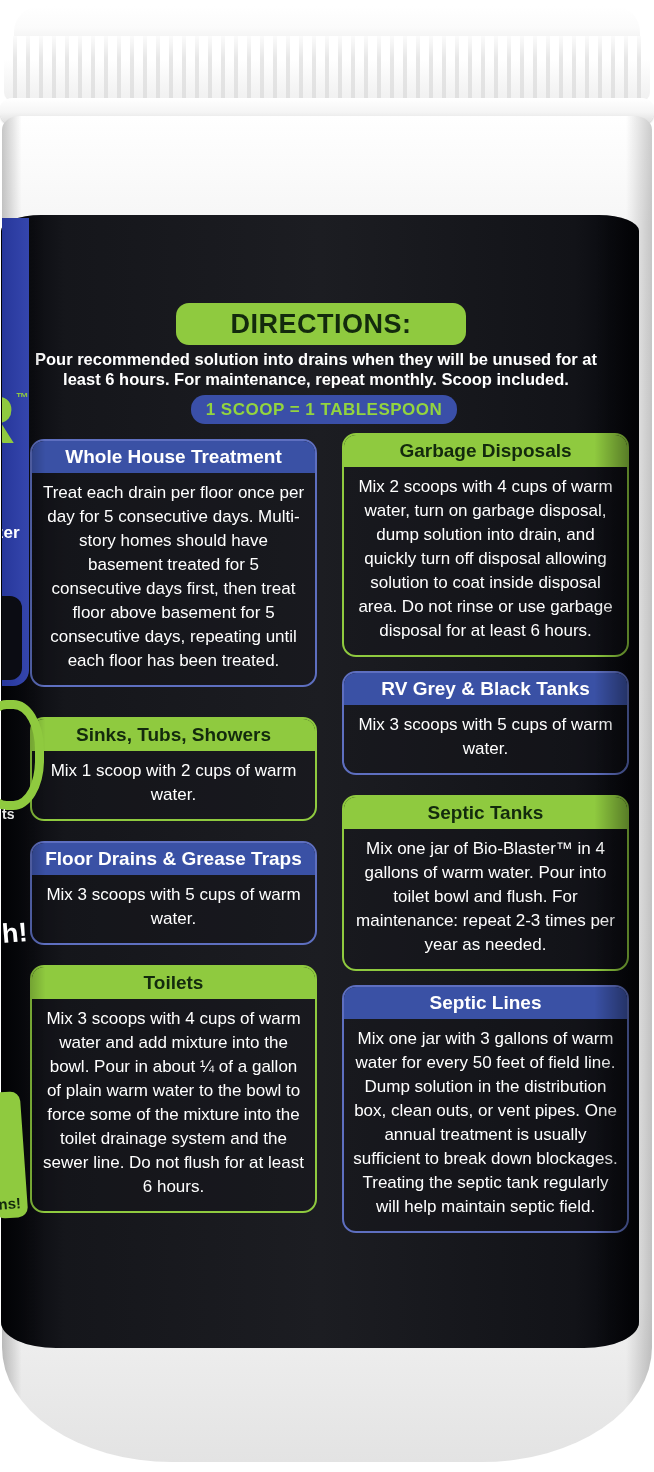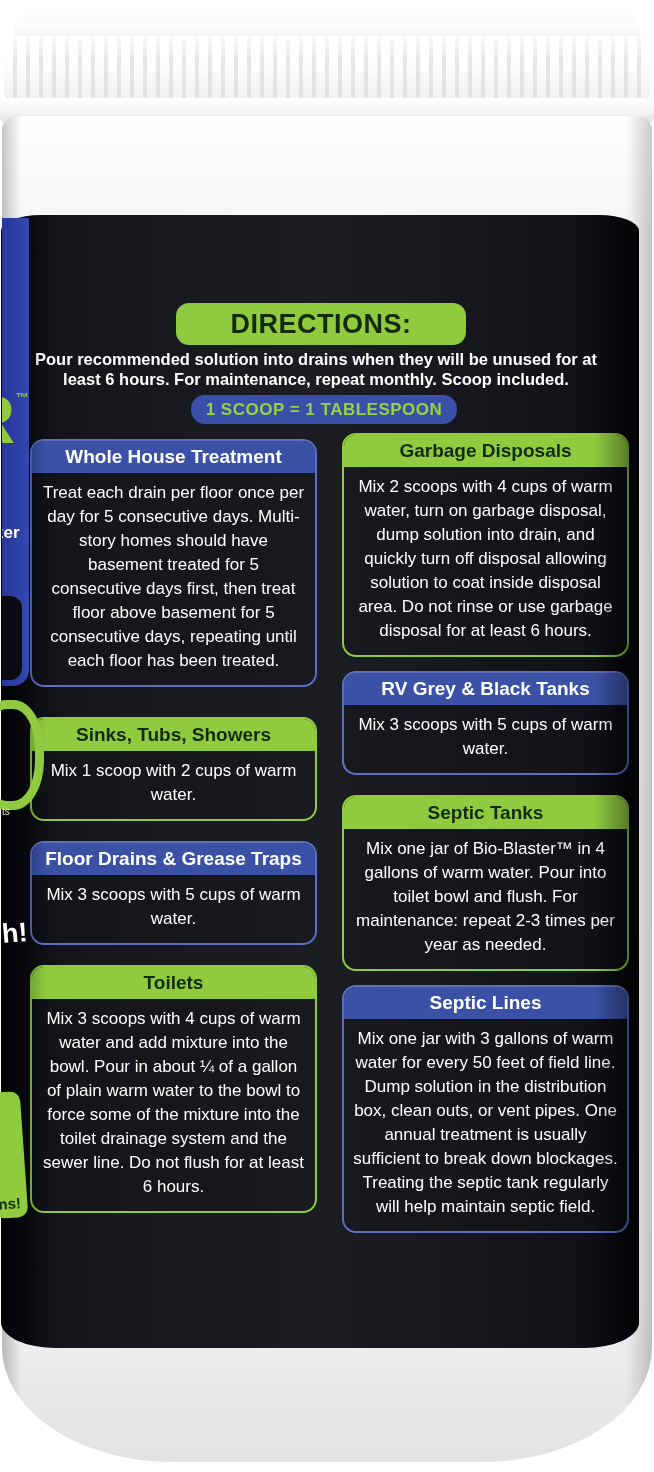--- a/index.html
+++ b/index.html
@@ -59,21 +59,21 @@
 
   
   .edge-blue{position:absolute;left:2px;top:218px;width:27px;height:468px;
              background:linear-gradient(90deg,#27379b,#3546ad);border-radius:0 0 16px 0;overflow:hidden;}
   .frag-r{position:absolute;left:-36px;top:162px;font-size:68px;font-weight:700;color:#8fca3f;}
   .frag-tm{position:absolute;right:0px;top:172px;font-size:13px;font-weight:700;color:#8fca3f;}
   .frag-zer{position:absolute;left:-7px;top:305px;font-size:17px;font-weight:700;color:#ffffff;}
   .frag-darkbox{position:absolute;left:-14px;top:378px;width:34px;height:84px;background:#0b0c13;border-radius:12px;}
   .edge-ring{position:absolute;left:-24px;top:700px;width:50px;height:92px;
              border:9px solid #8fca3f;border-radius:45%;}
-  .frag-ts{position:absolute;left:2px;top:806px;font-size:10px;font-weight:400;color:#e8e8e8;text-align:right;}
+  .frag-ts{position:absolute;left:2px;top:806px;font-size:14px;font-weight:700;color:#e8e8e8;text-align:right;}
   .frag-h{position:absolute;left:2px;top:918px;font-size:27px;font-weight:800;color:#ffffff;transform:rotate(-5deg);}
   .edge-ns{position:absolute;left:-9px;top:1092px;width:33px;height:126px;background:#8fca3f;
            border-radius:10px;transform:rotate(-4deg);}
   .frag-ns{position:absolute;bottom:6px;left:4px;font-size:15px;font-weight:700;color:#132a0d;}
 </style>
 </head>
 <body>
 
 <div class="stage">
 

